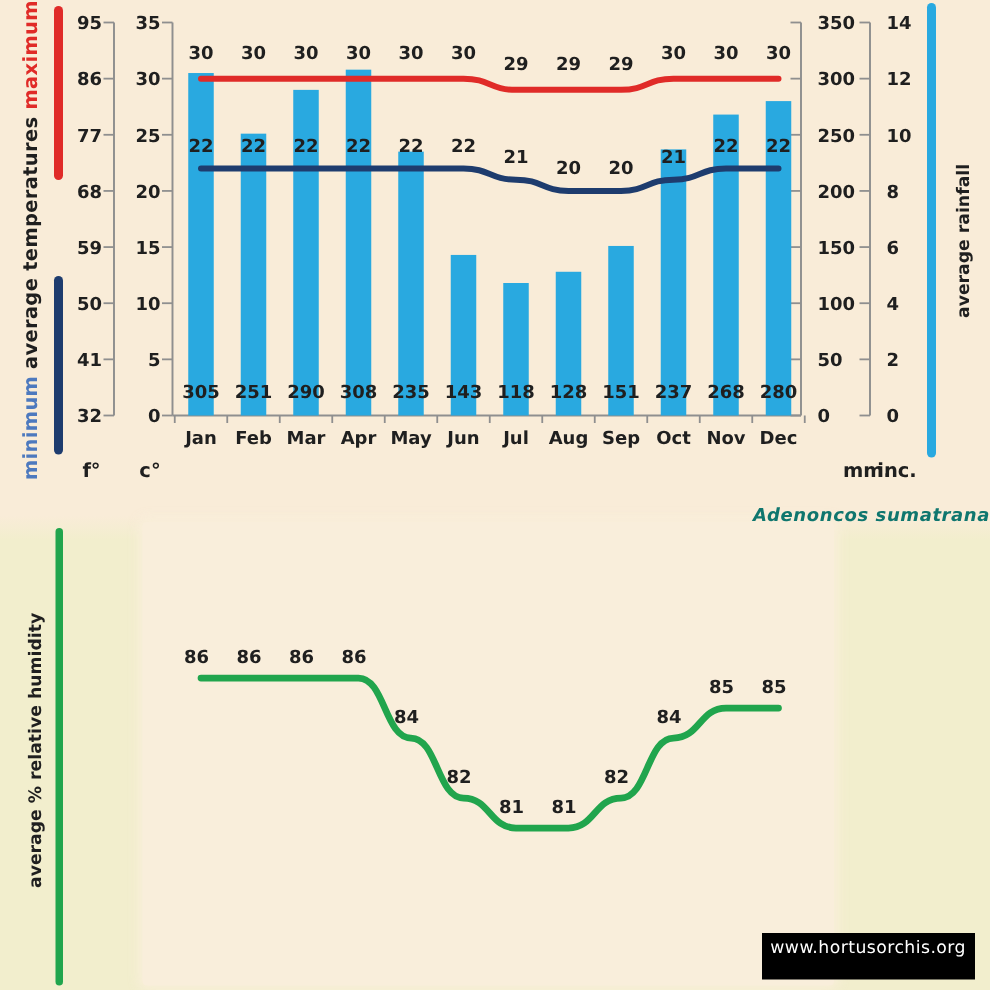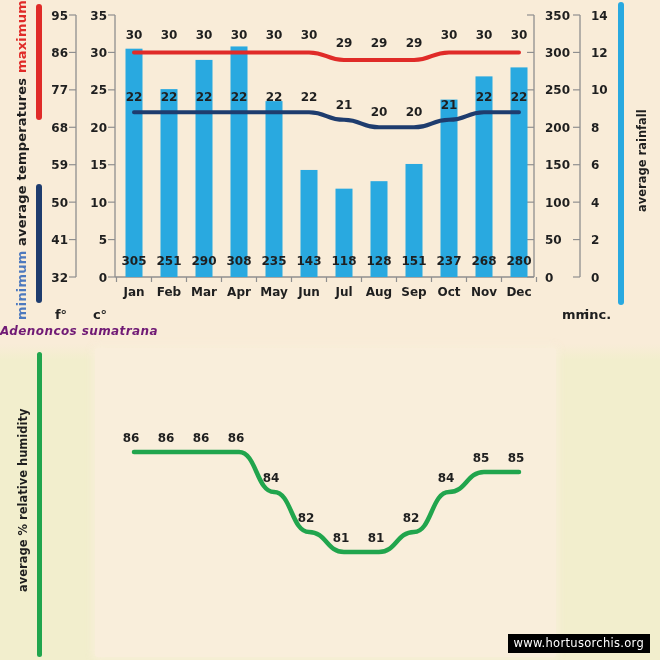--- a/index.html
+++ b/index.html
@@ -22,24 +22,24 @@
   .hum-label{position:absolute;left:10px;top:396px;height:196px;width:26px;
     font-size:11.5px;display:flex;align-items:center;}
   .accent{position:absolute;border-radius:3px;}
   .accent-red{left:36px;top:4px;width:6px;height:116px;background:#e02b28;}
   .accent-navy{left:36px;top:184px;width:6px;height:119px;background:#1e3c6e;}
   .accent-cyan{left:618px;top:2px;width:6px;height:303px;background:#29a9e0;}
   .accent-green{left:37px;top:352px;width:5px;height:305px;background:#21a54d;}
   .unit{position:absolute;top:307px;width:40px;text-align:center;
     font-size:13px;font-weight:bold;color:#1f1f1f;}
   .unit-f{left:41px;} .unit-c{left:80px;} .unit-mm{left:538px;margin-left:20px;} .unit-inc{left:578px;}
-  .chart-title{position:absolute;left:0;top:324px;width:660px;text-align:left;
-    font-size:12px;font-style:italic;font-weight:bold;color:#701a75;letter-spacing:.4px;}
+  .chart-title{position:absolute;left:0;top:336px;width:660px;text-align:right;
+    font-size:12px;font-style:italic;font-weight:bold;color:#0f766e;letter-spacing:.4px;}
   .watermark{position:absolute;right:10px;bottom:7px;background:#000;color:#fff;
-    font-size:11.5px;padding:2px 6px 3px;letter-spacing:.3px;}
+    font-size:11.5px;padding:2px 6px 15px;letter-spacing:.3px;}
   svg{position:absolute;left:0;}
   #top-chart-svg{top:0;}
   #humidity-chart-svg{top:350px;}
   svg text{font-family:"DejaVu Sans","Liberation Sans",sans-serif;font-weight:bold;fill:#1f1f1f;}
   .span-max{color:#e02b28;} .span-min{color:#4d79be;}
   .gap{height:9px;}
 </style>
 </head>
 <body>
 

